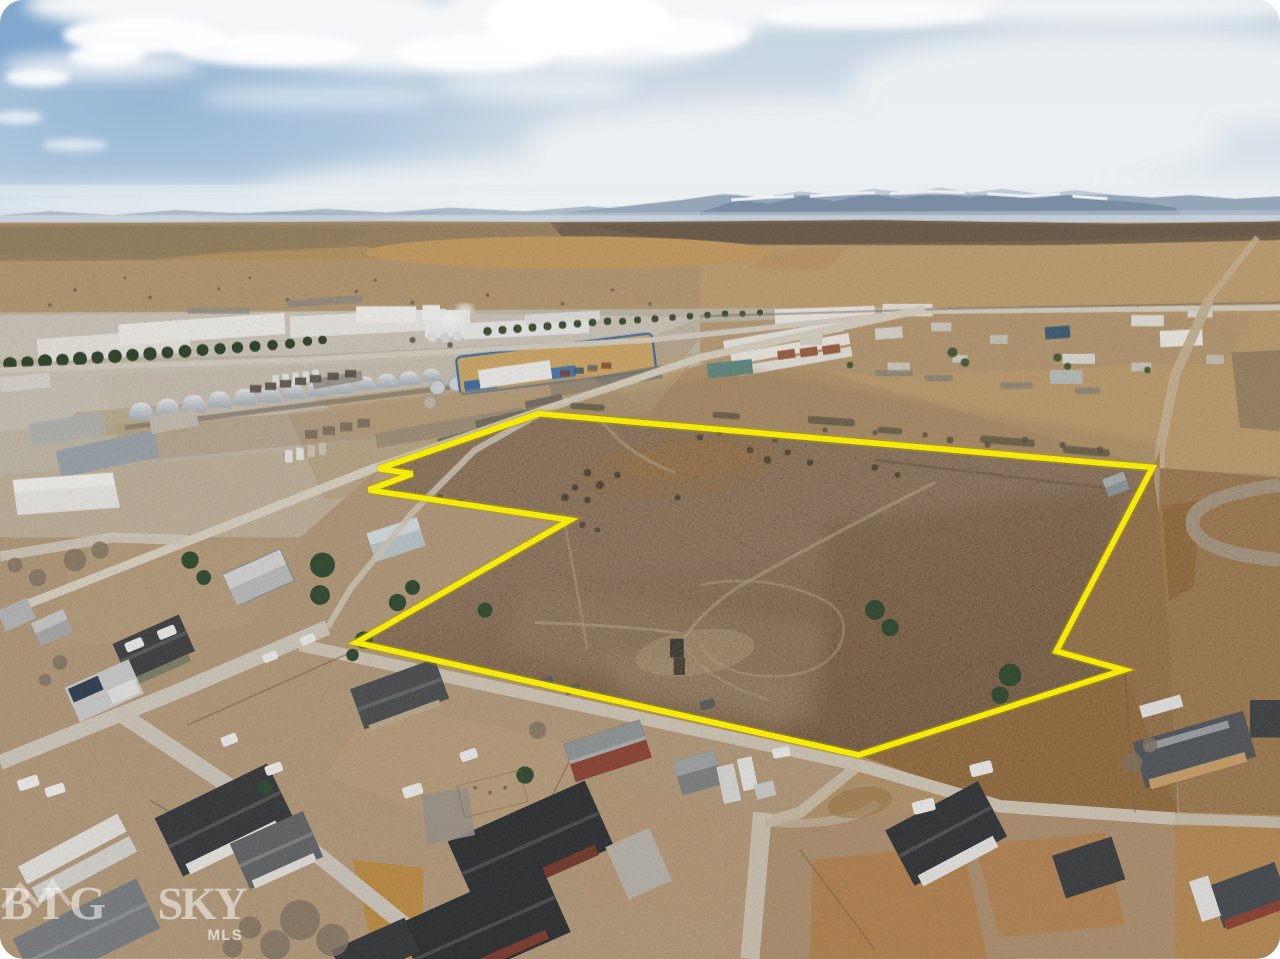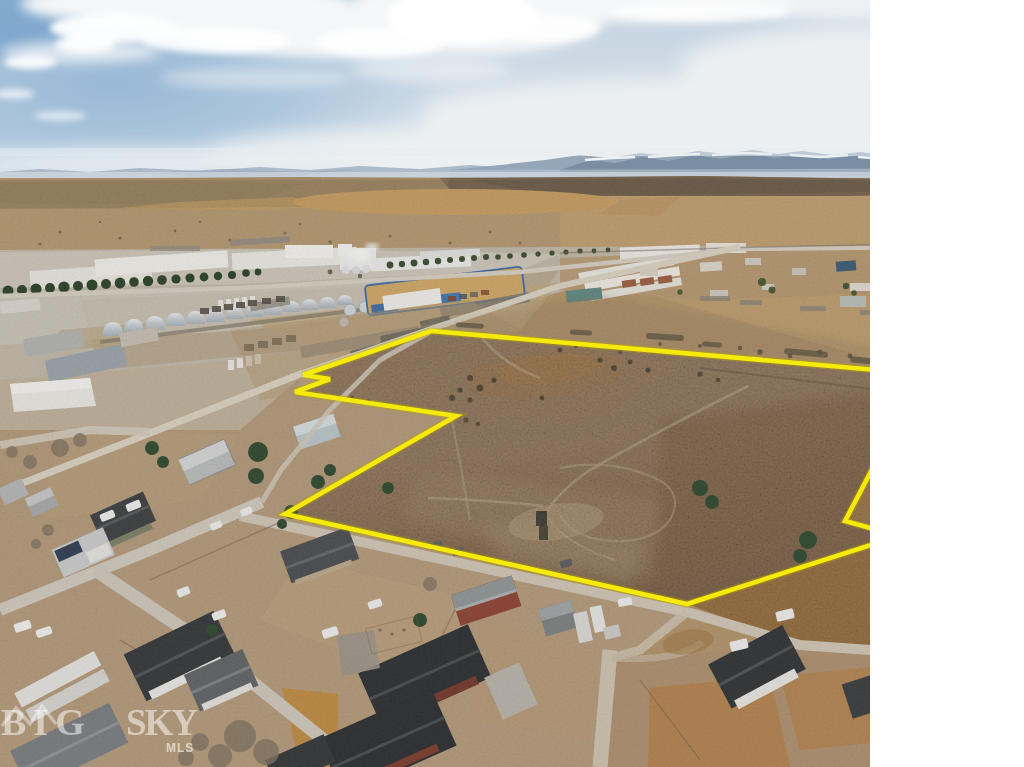--- a/index.html
+++ b/index.html
@@ -1,16 +1,16 @@
 <!DOCTYPE html>
 <html><head>
 <meta charset="utf-8">
 <style>
 html,body{margin:0;padding:0;}
-#wrap{width:870px;height:767px;overflow:hidden;position:relative;font-family:"Liberation Sans",sans-serif;}
+#wrap{width:1024px;height:767px;overflow:hidden;position:relative;font-family:"Liberation Sans",sans-serif;border-radius:19px;}
 </style>
 </head>
 <body>
 <div id="wrap">
 <svg width="1024" height="767" viewBox="0 0 1024 767" xmlns="http://www.w3.org/2000/svg">
 <defs>
   <linearGradient id="sky" x1="0" y1="0" x2="0" y2="1">
     <stop offset="0" stop-color="#c2d2e0"></stop>
     <stop offset="0.5" stop-color="#d2dde7"></stop>
     <stop offset="0.85" stop-color="#e2e9ed"></stop>

